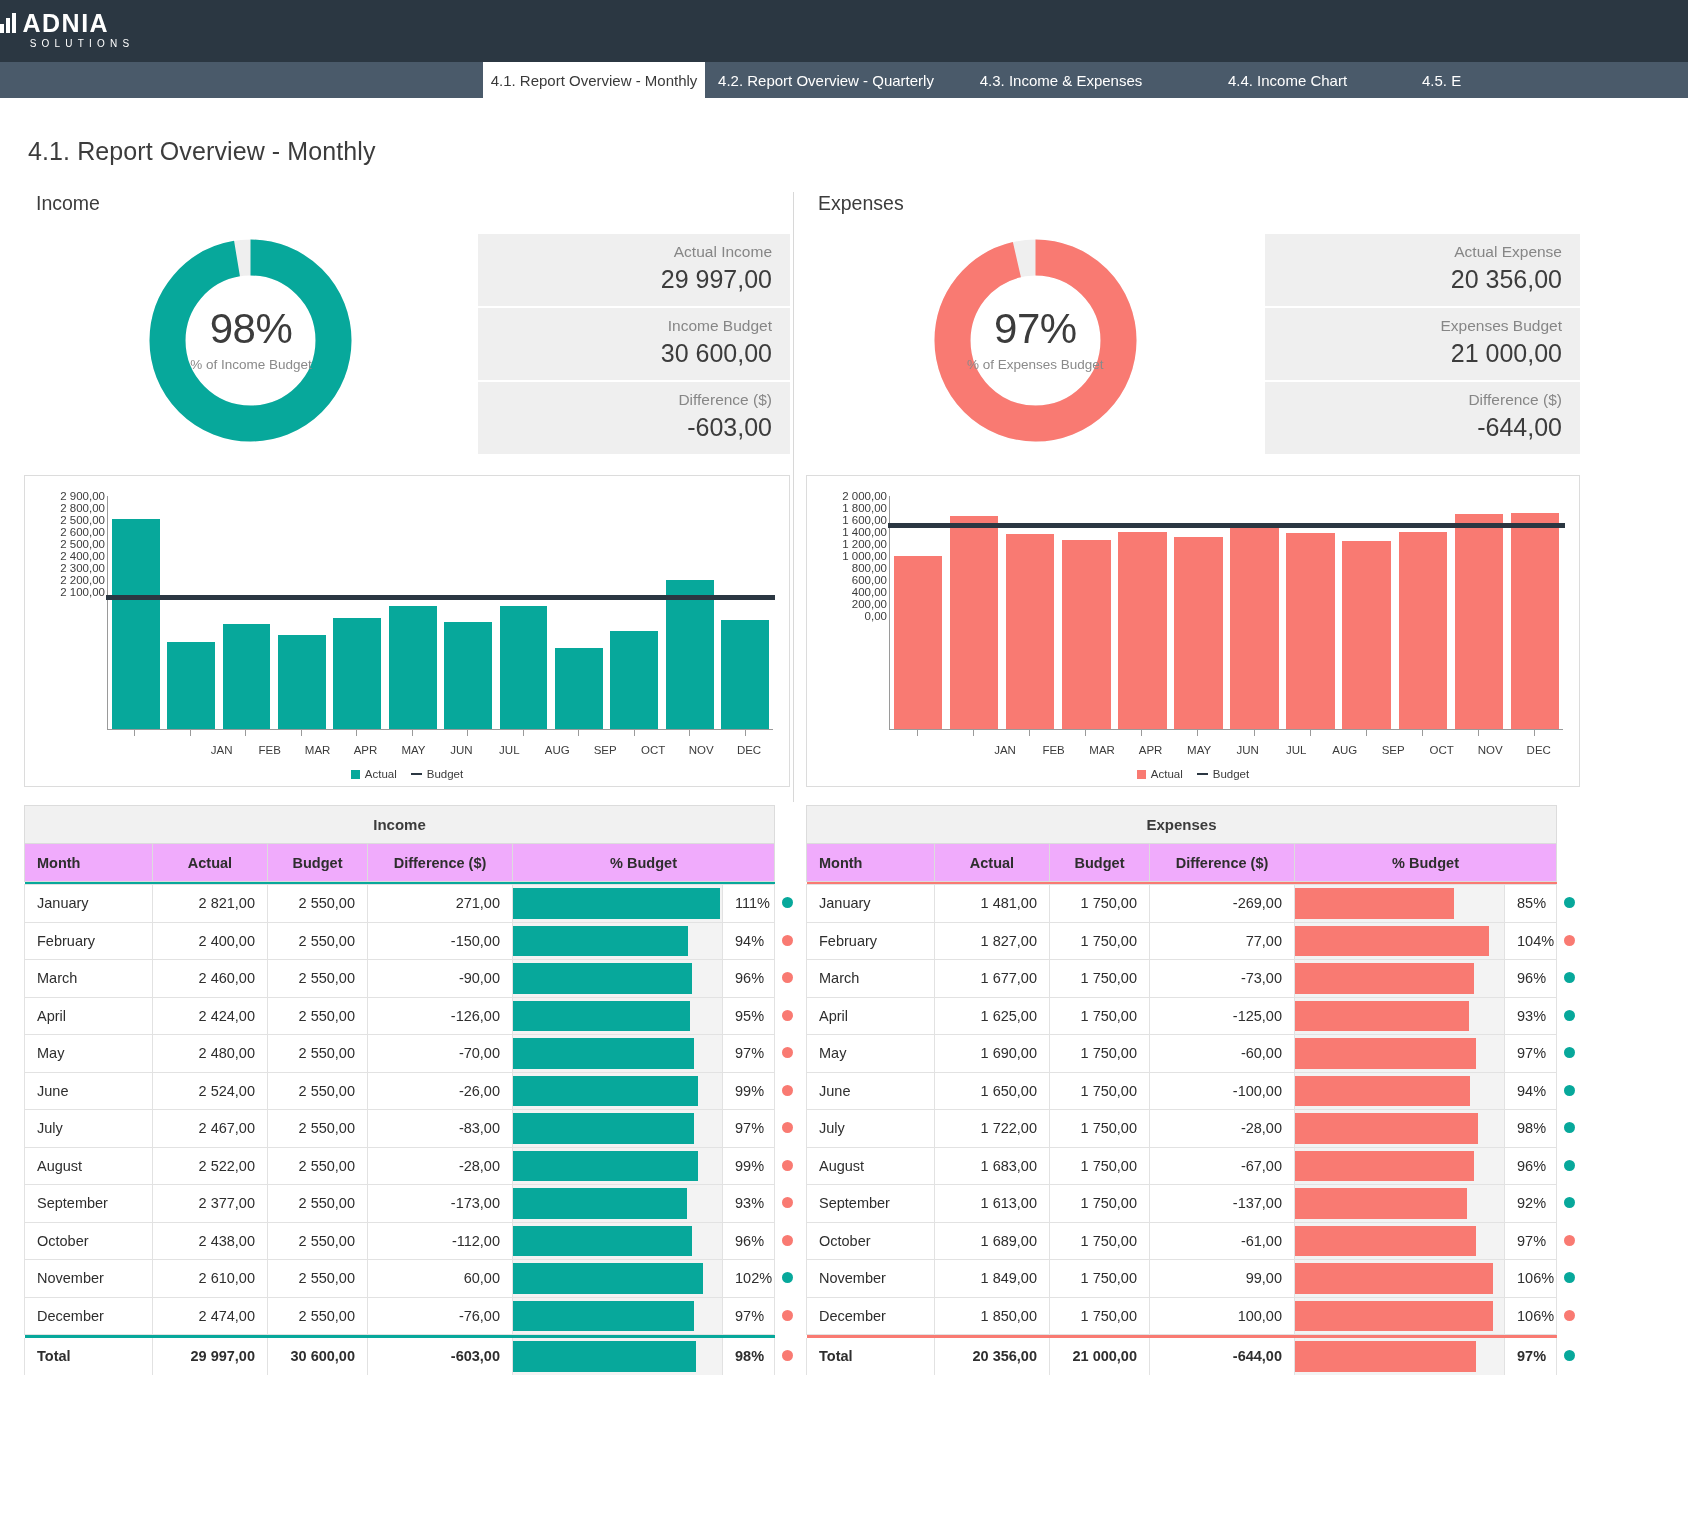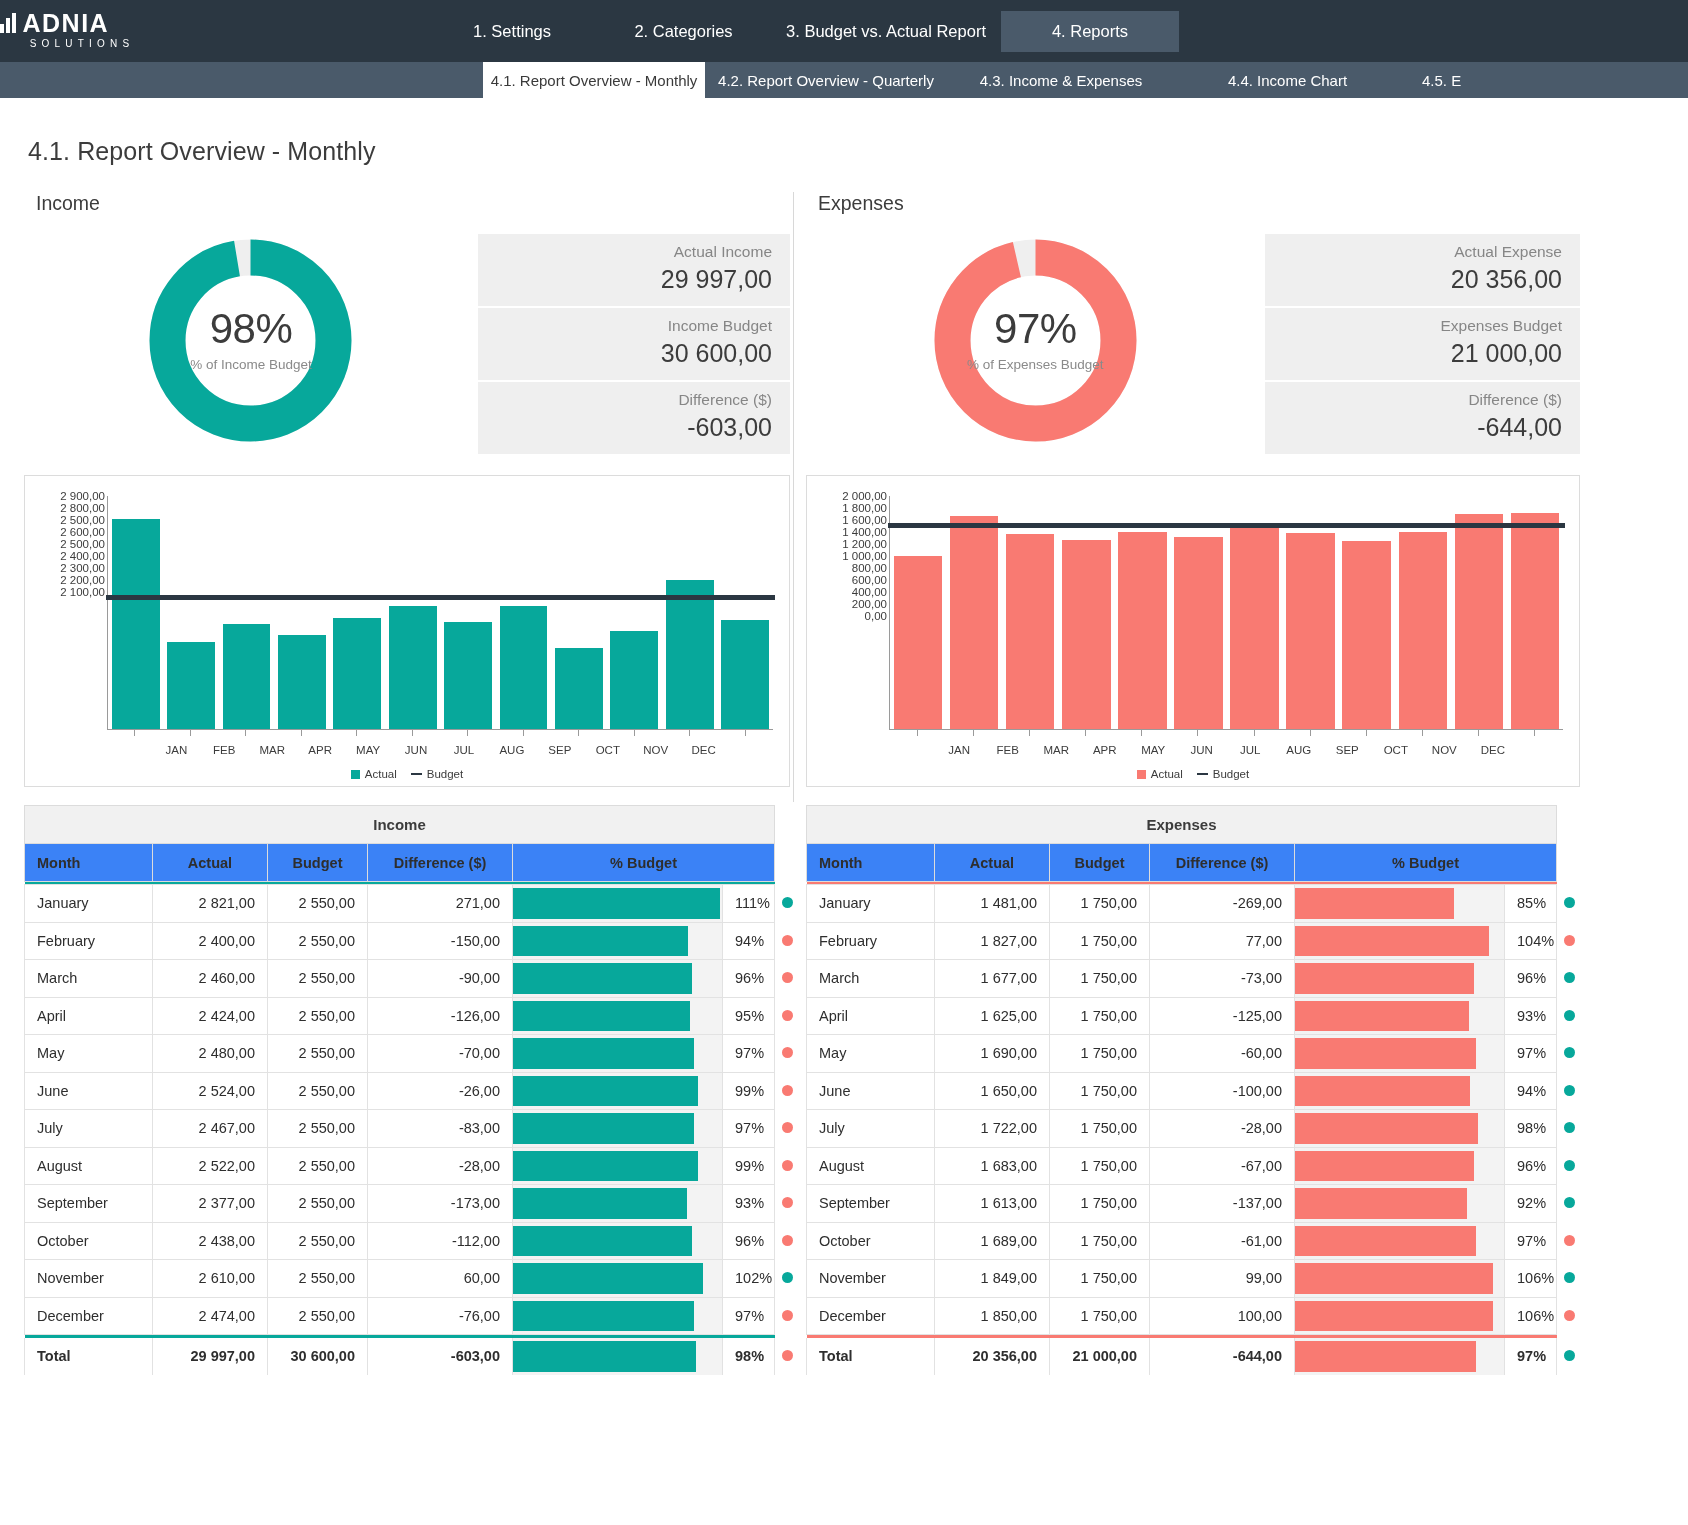--- a/index.html
+++ b/index.html
@@ -128,21 +128,21 @@
     position: absolute; left: -12%; right: -12%; height: 5px;
     background: #2b3742;
   }
   .ticks {
     position: absolute; left: 82px; right: 16px; bottom: 50px; height: 6px;
     display: flex; justify-content: space-around;
   }
   .tick { width: 1px; height: 6px; background: #9a9a9a; }
   .xlabels {
     position: absolute; left: 82px; right: 16px; bottom: 30px;
-    display: flex; justify-content: center; margin-top: 20px;
+    display: flex; justify-content: flex-end; margin-top: 20px;
   }
   .xlabel {
     font-size: 11.5px; color: #3c3c3c; width: 7.2%; text-align: center;
   }
   .legend {
     position: absolute; bottom: 6px; left: 0; right: 0;
     display: flex; align-items: center; justify-content: center; gap: 14px;
   }
   .legend-item { display: flex; align-items: center; gap: 5px; }
   .legend-swatch { width: 9px; height: 9px; }
@@ -151,21 +151,21 @@
 
   
   .tablebox { margin-top: 18px; width: 775px; }
   table { border-collapse: collapse; width: 775px; table-layout: fixed; }
   .t-title td {
     background: #f1f1f1; text-align: center; font-size: 15px;
     font-weight: bold; color: #3c3c3c; height: 38px;
     border: 1px solid #dcdcdc;
   }
   .t-head td {
-    background: #3b82f6; font-size: 14.5px; font-weight: bold;
+    background: #f0abfc; font-size: 14.5px; font-weight: bold;
     color: #2e2e2e; height: 38px; border: 1px solid #dcdcdc;
     padding: 0 12px;
   }
   .t-head td.c-month { text-align: left; }
   .t-head td.c-num { text-align: center; }
   .t-head td.c-pct { text-align: center; }
   .t-head td.c-blank { border: none; background: transparent; }
   tbody td {
     height: 37.5px; font-size: 14.5px; color: #2e2e2e;
     border: 1px solid #e2e2e2; padding: 0 12px;
@@ -196,26 +196,20 @@
   <div class="logo-wrap">
     <div class="logo-row">
       <div class="logo-bars">
         <i></i>
           <i></i>
           <i></i>
       </div>
       <div class="logo-text">ADNIA</div>
     </div>
     <div class="logo-sub">SOLUTIONS</div>
-  </div>
-  <div class="main-tabs">
-    <div class="main-tab t1">1. Settings</div>
-    <div class="main-tab t2">2. Categories</div>
-    <div class="main-tab t3">3. Budget vs. Actual Report</div>
-    <div class="main-tab t4">4. Reports</div>
   </div>
 </div>
 
 <div class="subbar">
   <div class="sub-tab s1 active">4.1. Report Overview - Monthly</div>
   <div class="sub-tab s2">4.2. Report Overview - Quarterly</div>
   <div class="sub-tab s3">4.3. Income &amp; Expenses</div>
   <div class="sub-tab s4">4.4. Income Chart</div>
   <div class="sub-tab s5">4.5. E</div>
 </div>

